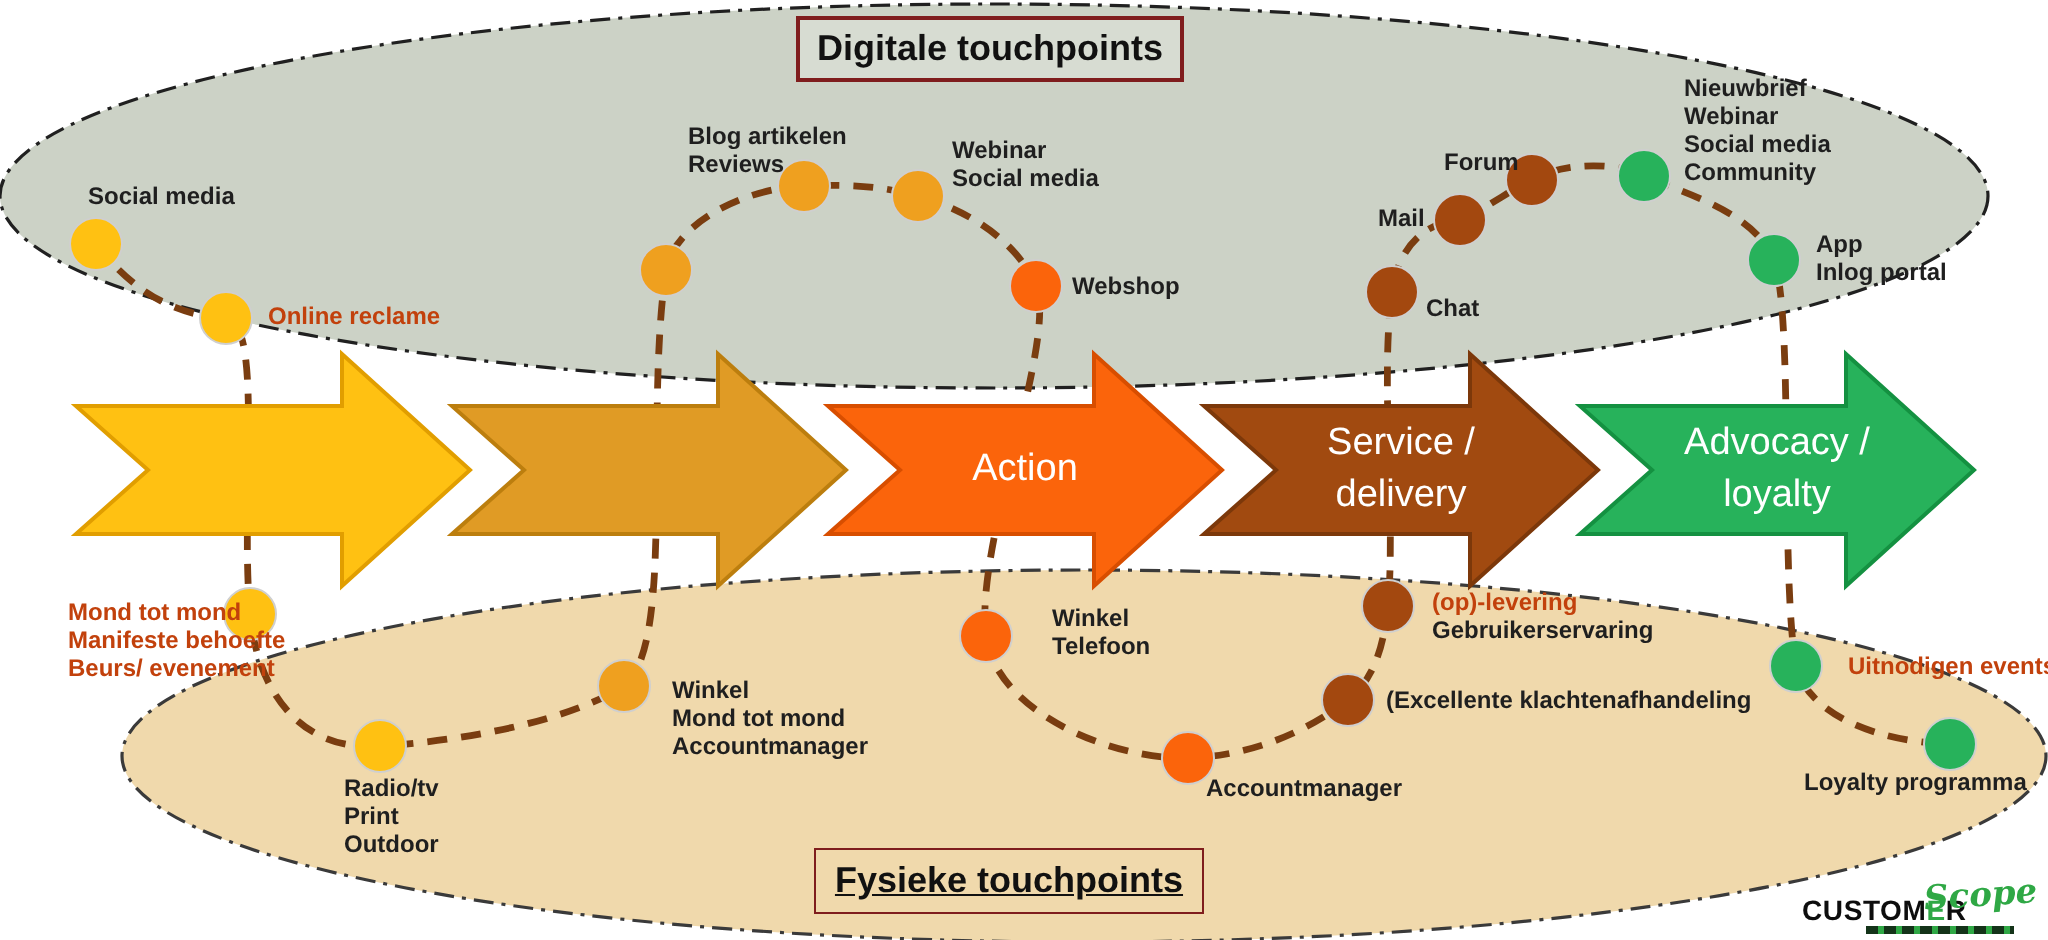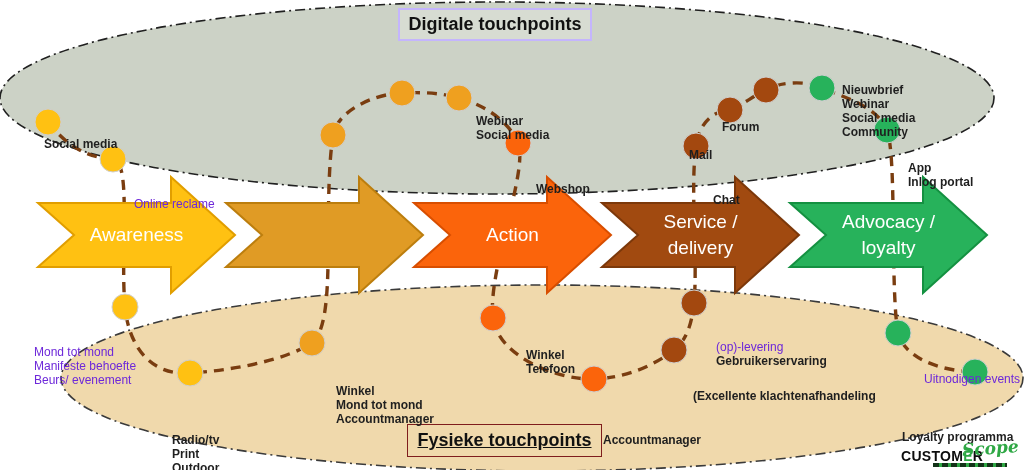--- a/index.html
+++ b/index.html
@@ -2,30 +2,30 @@
 <html><head>
 <meta charset="utf-8">
 <style>
   html,body{margin:0;padding:0;background:#ffffff;}
   #canvas{
     position:relative;width:1024px;height:470px;overflow:hidden;
     font-family:"Liberation Sans",sans-serif;background:#ffffff;
   }
   #diagram-svg{position:absolute;left:0;top:0;}
   .tp{position:absolute;font-size:12px;line-height:14px;font-weight:600;
-      color:#1f1f1f;white-space:nowrap;margin-top:46px;}
+      color:#1f1f1f;white-space:nowrap;}
   .ln{display:block;}
-  .ln.b{font-weight:400;color:#6d28d9;}
+  .ln.b{font-weight:700;color:#c2410c;}
   .stage-label{position:absolute;top:177px;width:197px;height:116px;
       display:flex;flex-direction:column;align-items:center;justify-content:center;
       color:#ffffff;font-size:19px;line-height:26px;text-align:center;}
   .zone-title{position:absolute;display:flex;align-items:center;justify-content:center;
       font-weight:700;font-size:18px;color:#111111;}
   #digital-title{left:398px;top:8px;width:190px;height:29px;
-      border:2px solid #c4b5fd;background:rgba(255,255,255,0.22);}
+      border:2px solid #7f1d1d;background:rgba(255,255,255,0.22);}
   #physical-title{left:407px;top:424px;width:193px;height:31px;
       border:1px solid #7f1d1d;background:#F0D9AC;text-decoration:underline;}
   .logo{position:absolute;left:901px;top:447px;width:118px;height:22px;}
   .logo-primary{font-size:14px;font-weight:800;letter-spacing:.3px;color:#0d0d0d;}
   .logo-accent{color:#2FA845;}
   .logo-script{position:absolute;left:61px;top:-9px;font-family:"DejaVu Serif",serif;
       font-style:italic;font-weight:700;font-size:17px;color:#2FA845;transform:rotate(-4deg);}
   .logo-tagline{position:absolute;left:32px;top:16px;width:74px;height:4px;
       background:repeating-linear-gradient(90deg,#143319 0 6px,#2FA845 6px 9px);}
 </style>
@@ -74,40 +74,41 @@
     <circle cx="594" cy="379" r="13" stroke="#cfcfcf" stroke-width="1" fill="#FB640B"></circle>
     <circle cx="674" cy="350" r="13" stroke="#cfcfcf" stroke-width="1" fill="#A3480F"></circle>
     <circle cx="694" cy="303" r="13" stroke="#cfcfcf" stroke-width="1" fill="#A3480F"></circle>
     <circle cx="898" cy="333" r="13" stroke="#cfcfcf" stroke-width="1" fill="#27B25B"></circle>
     <circle cx="975" cy="372" r="13" stroke="#cfcfcf" stroke-width="1" fill="#27B25B"></circle>
   </svg>
 
   <div id="digital-title" class="zone-title">Digitale touchpoints</div>
   <div id="physical-title" class="zone-title">Fysieke touchpoints</div>
 
-  <div class="stage-label" style="left:38px">
-    <div class="ln">Awareness</div>
-  </div>
   <div class="stage-label" style="left:602px">
     <div class="ln">Service /</div>
     <div class="ln">delivery</div>
   </div>
   <div class="stage-label" style="left:414px">
     <div class="ln">Action</div>
   </div>
   <div class="stage-label" style="left:790px">
     <div class="ln">Advocacy /</div>
     <div class="ln">loyalty</div>
   </div>
 
   <div class="tp" style="left:44px;top:91px">
     <span class="ln">Social media</span>
   </div>
   <div class="tp" style="left:134px;top:151px">
     <span class="ln b">Online reclame</span>
+  </div>
+  <div class="tp" style="left:344px;top:61px">
+    <span class="ln">Blog artikelen</span>
+    <span class="ln">Reviews</span>
   </div>
   <div class="tp" style="left:476px;top:68px">
     <span class="ln">Webinar</span>
     <span class="ln">Social media</span>
   </div>
   <div class="tp" style="left:536px;top:136px">
     <span class="ln">Webshop</span>
   </div>
   <div class="tp" style="left:713px;top:147px">
     <span class="ln">Chat</span>

